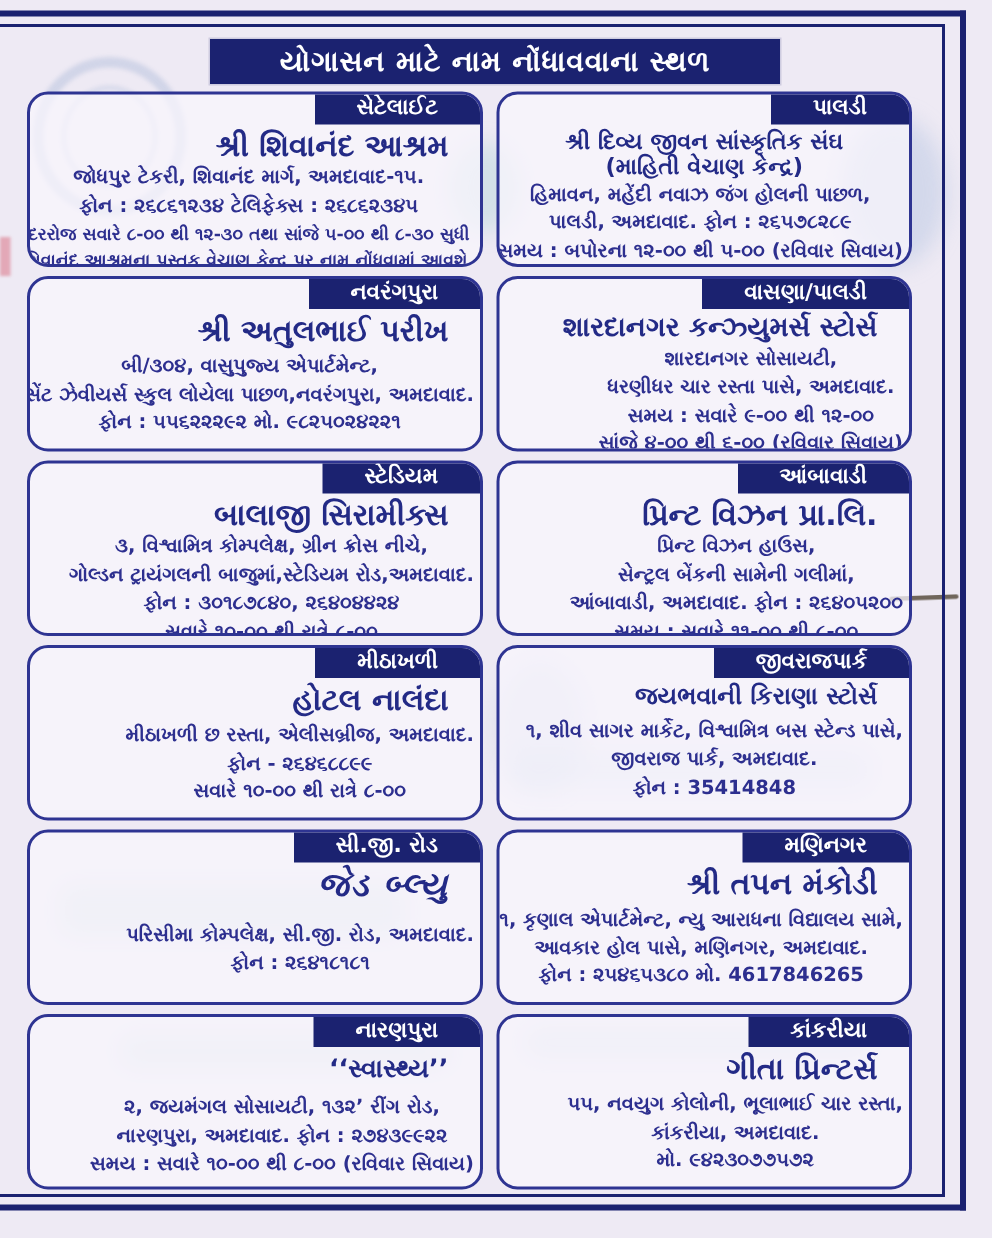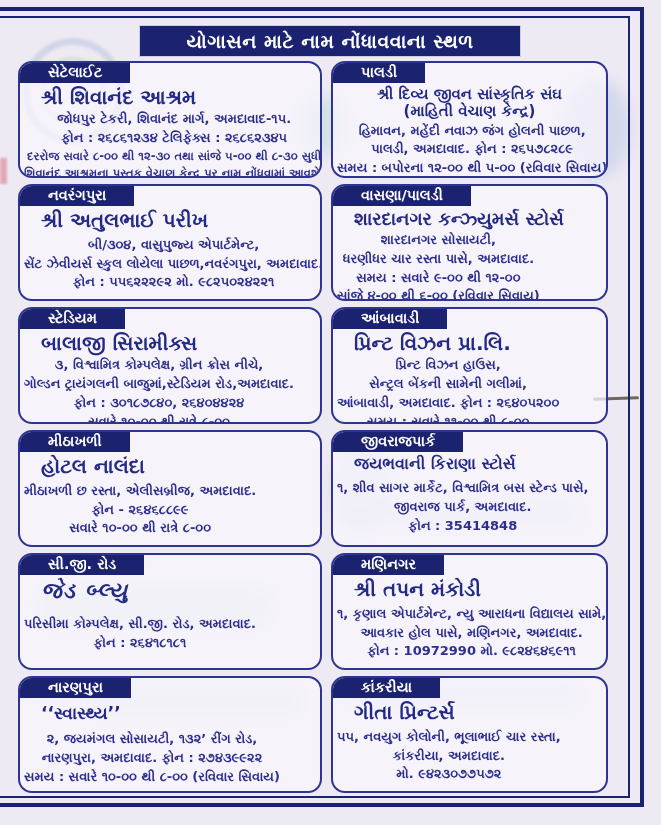--- a/index.html
+++ b/index.html
@@ -36,21 +36,21 @@
     position:absolute;top:61px;left:18px;width:590px;
     display:grid;
     grid-template-columns:304px 277px;
     grid-auto-rows:117px;
     gap:6px 9px;
   }
   .card{
     border:2px solid #2e3492;
     border-radius:14px;
     background:rgba(248,246,252,.75);
-    display:flex;flex-direction:column;align-items:flex-start;
+    display:flex;flex-direction:column;align-items:flex-end;
     overflow:hidden;
     position:relative;
   }
   .band{
     margin-top:-1px;
     background:#1b2270;color:#ffffff;
     font-weight:bold;font-size:14.5px;
     padding:1px 28px 2px;
     line-height:1.25;
     white-space:nowrap;
@@ -217,21 +217,21 @@
         <div class="line">ફોન : ૨૬૪૧૮૧૮૧</div>
       </div>
     </div>
 
     <div class="card">
       <div class="band">મણિનગર</div>
       <div class="cname">શ્રી તપન મંકોડી</div>
       <div class="lines">
         <div class="line">૧, કૃણાલ એપાર્ટમેન્ટ, ન્યુ આરાધના વિદ્યાલય સામે,</div>
         <div class="line">આવકાર હોલ પાસે, મણિનગર, અમદાવાદ.</div>
-        <div class="line">ફોન : 10972990 મો. ૯૮૨૪૬૪૬૯૧૧</div>
+        <div class="line">ફોન : ૨૫૪૬૫૩૮૦ મો. 4617846265</div>
       </div>
     </div>
 
     <div class="card">
       <div class="band">નારણપુરા</div>
       <div class="cname quoted">‘‘સ્વાસ્થ્ય’’</div>
       <div class="lines">
         <div class="line">૨, જયમંગલ સોસાયટી, ૧૩૨’ રીંગ રોડ,</div>
         <div class="line">નારણપુરા, અમદાવાદ. ફોન : ૨૭૪૩૯૯૨૨</div>
         <div class="line">સમય : સવારે ૧૦-૦૦ થી ૮-૦૦ (રવિવાર સિવાય)</div>

